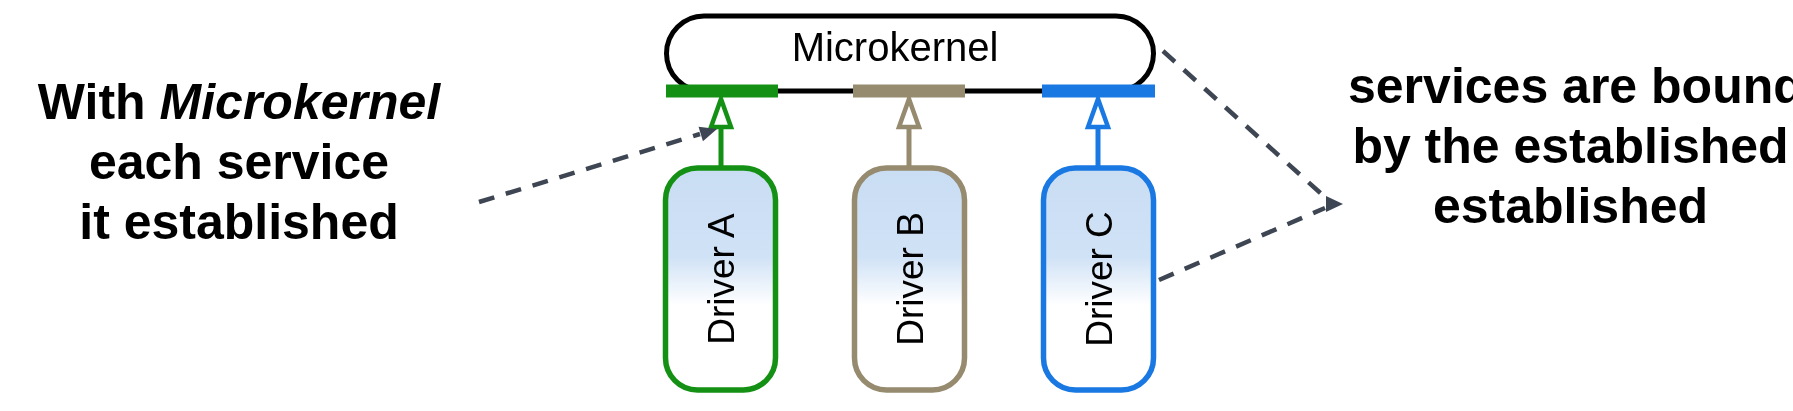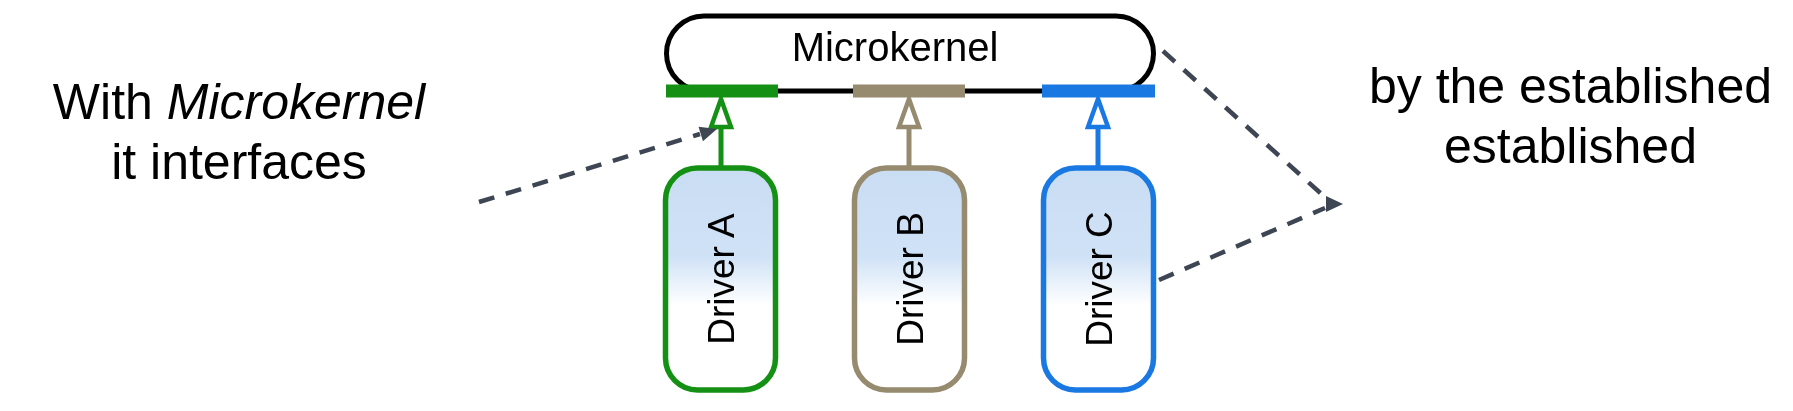--- a/index.html
+++ b/index.html
@@ -10,20 +10,21 @@
   }
   .stage{position:absolute;left:0;top:0;width:1793px;height:411px;}
   svg{position:absolute;left:0;top:0;}
   .note{
     position:absolute;
     text-align:center;
     color:#000000;
     font-size:50px;
     line-height:60px;
     letter-spacing:0px;
+    font-weight:bold;
   }
   .note .line{white-space:nowrap;}
   .note .it{font-style:italic;}
   #left-note{left:0px;top:72px;width:478px;}
   #right-note{left:1348px;top:56px;width:445px;}
   .diagram-text{
     font-family:"Liberation Sans", sans-serif;
     fill:#000000;
   }
 </style>
@@ -70,21 +71,23 @@
     <line x1="479" y1="202" x2="700" y2="134" stroke-width="4.5" stroke-dasharray="16 12" stroke="#3e4653"></line>
     <path d="M 0 0 L -17 -7.5 L -17 7.5 Z" transform="translate(717,129) rotate(-17)" fill="#3e4653"></path>
 
     <line x1="1163" y1="51" x2="1327" y2="199" stroke-width="4.5" stroke-dasharray="16 12" stroke="#3e4653"></line>
     <line x1="1159" y1="280" x2="1325" y2="208" stroke-width="4.5" stroke-dasharray="16 12" stroke="#3e4653"></line>
     <path d="M 0 0 L -17 -8 L -17 8 Z" transform="translate(1343,204)" fill="#3e4653"></path>
   </svg>
 
   <div class="note" id="left-note">
     <div class="line"><span>With </span><span class="it">Microkernel</span></div>
-    <div class="line">it interfaces</div>
+    <div class="line">each service</div>
+    <div class="line">it established</div>
   </div>
 
   <div class="note" id="right-note">
+    <div class="line">services are bound</div>
     <div class="line">by the established</div>
     <div class="line">established</div>
   </div>
 
 </div>
 
 </body></html>

